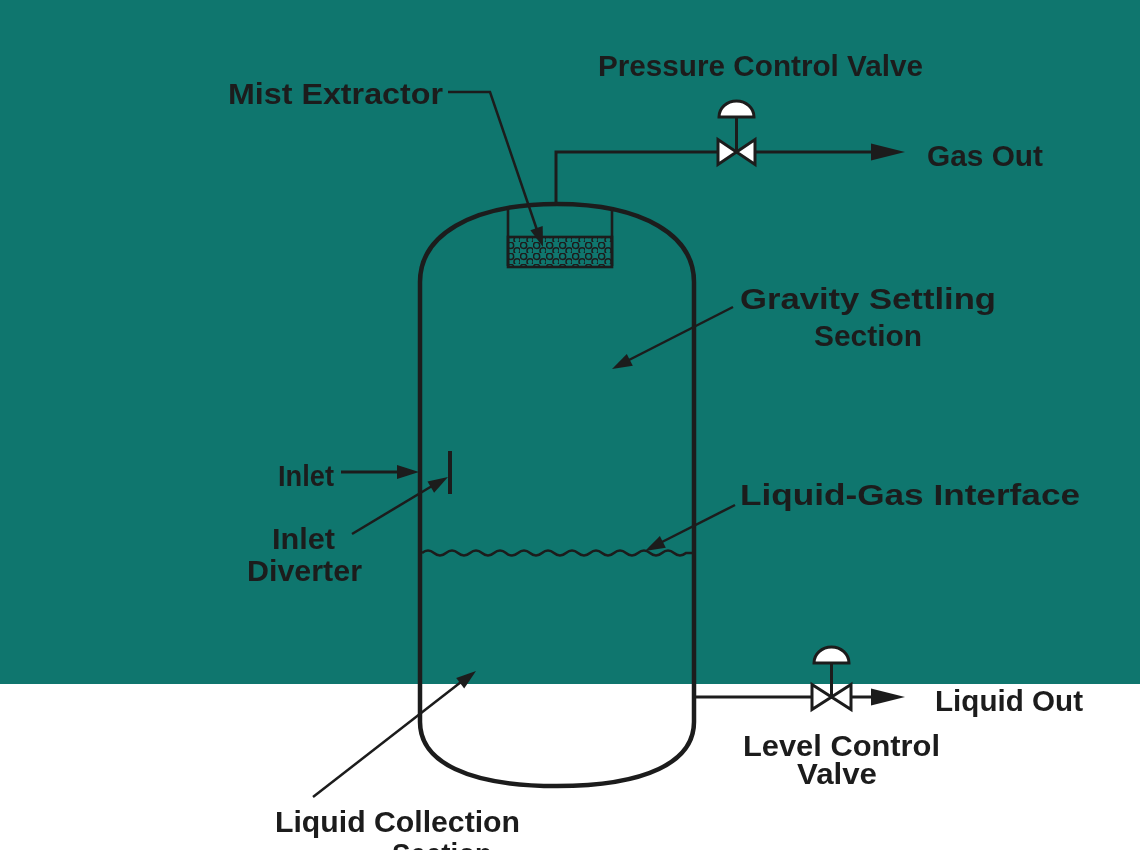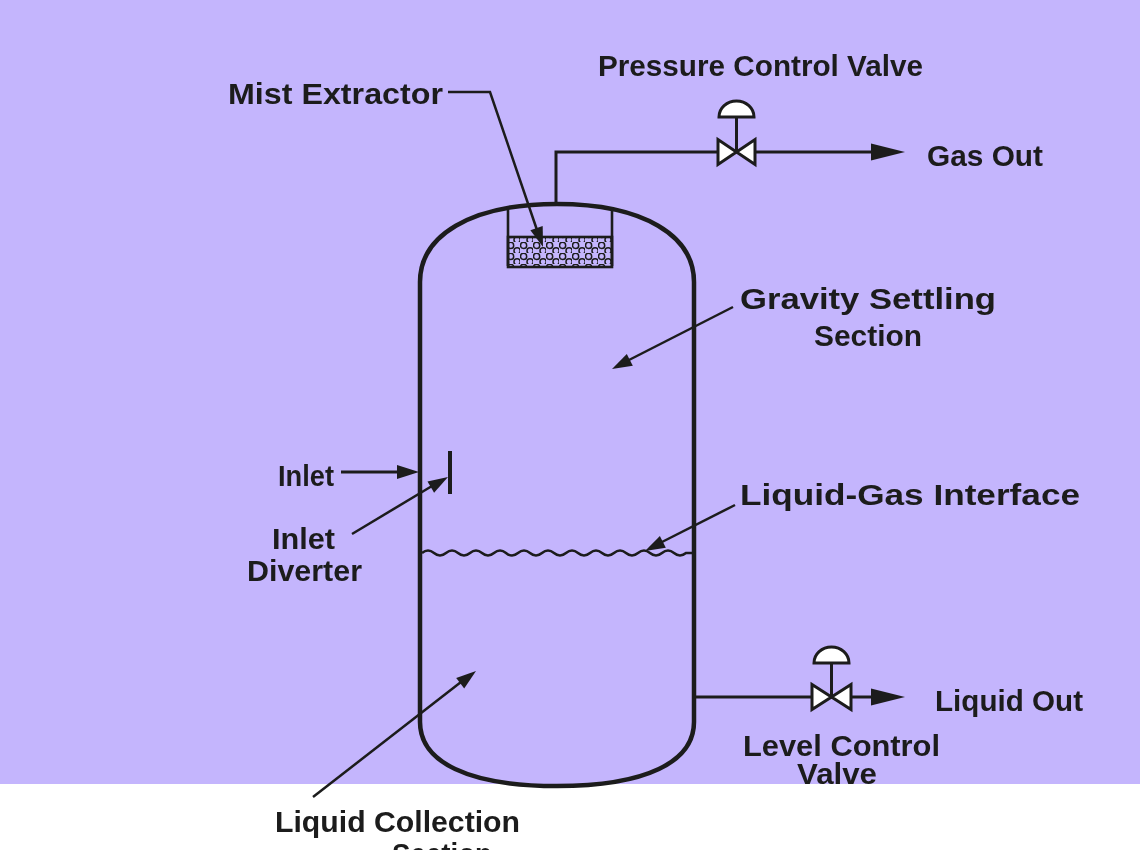--- a/index.html
+++ b/index.html
@@ -7,22 +7,22 @@
     padding: 0;
     background: #ffffff;
     width: 1140px;
     height: 850px;
     overflow: hidden;
     font-family: "Liberation Sans", "DejaVu Sans", sans-serif;
   }
   .diagram-wrap {
     position: relative;
     width: 1140px;
-    height: 784px;
-    background: #c4b5fd;
+    height: 684px;
+    background: #0f766e;
   }
   svg text {
     font-family: "Liberation Sans", "DejaVu Sans", sans-serif;
     font-weight: bold;
     fill: #1c1c1c;
   }
   .ink-line   { stroke: #1c1c1c; fill: none; }
   .ink-solid  { fill: #1c1c1c; stroke: none; }
   .ink-open   { stroke: #1c1c1c; fill: #ffffff; }
 </style>

